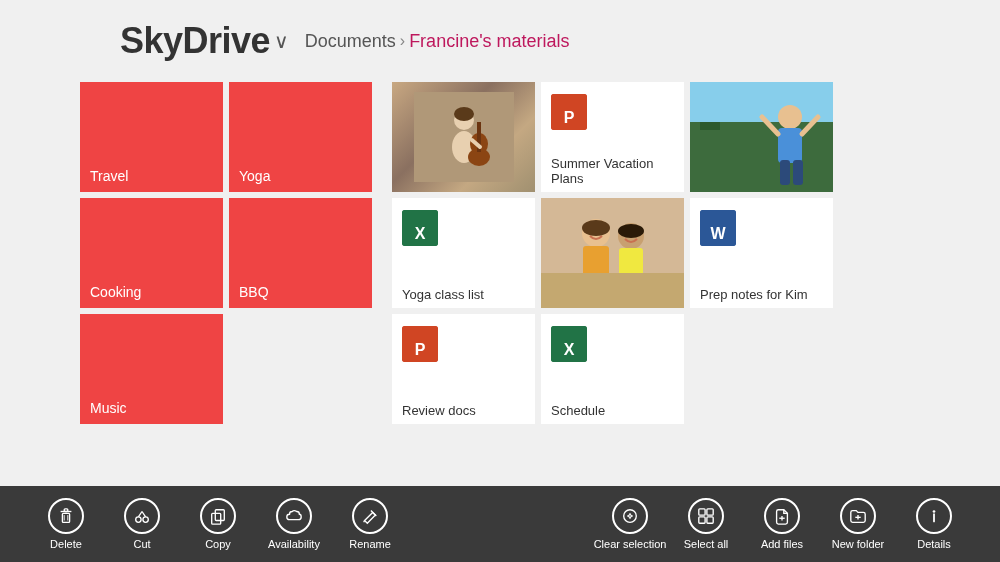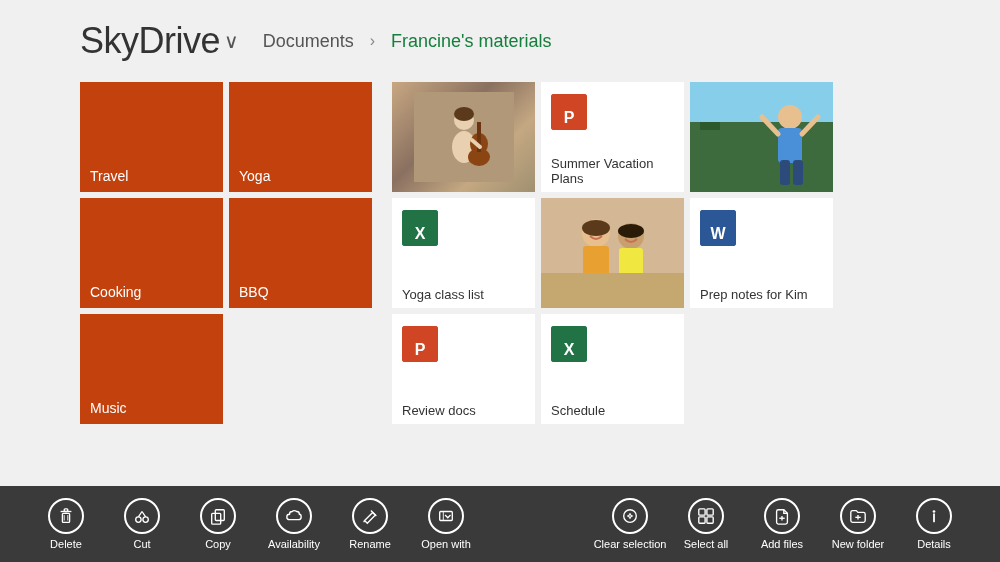--- a/index.html
+++ b/index.html
@@ -14,63 +14,64 @@
 
     
     .header {
       padding: 20px 80px 10px 80px;
       display: flex;
       align-items: center;
       gap: 0;
     }
     .skydrive-title {
       font-size: 36px;
-      font-weight: 400;
+      font-weight: 700;
       color: #333;
       letter-spacing: -0.5px;
+      margin-left: 40px;
     }
     .skydrive-caret {
       font-size: 20px;
       color: #555;
       margin-left: 4px;
       vertical-align: middle;
     }
     .breadcrumb {
       font-size: 18px;
       color: #555;
-      margin-left: 24px;
-      display: flex;
-      align-items: center;
-      gap: 16px;
+      margin-left: 16px;
+      display: flex;
+      align-items: center;
+      gap: 4px;
       font-weight: 300;
     }
     .breadcrumb-sep {
       color: #888;
       font-size: 16px;
     }
     .breadcrumb-current {
-      color: #15803d;
+      color: #be185d;
     }
 
     
     .main-content {
       padding: 10px 80px;
       display: flex;
       gap: 20px;
     }
 
     
     .folder-grid {
       display: grid;
       grid-template-columns: 143px 143px;
       grid-template-rows: 110px 110px 110px;
       gap: 6px;
     }
     .folder-tile {
-      background: #c2410c;
+      background: #ef4444;
       display: flex;
       align-items: flex-end;
       padding: 8px 10px;
       cursor: pointer;
     }
     .folder-tile-label {
       color: white;
       font-size: 14px;
       font-weight: 400;
     }
@@ -414,30 +415,20 @@
       <div class="toolbar-btn-icon">
         <svg class="icon-svg" viewBox="0 0 20 20">
           <path d="M4 15 L13 6 L16 9 L7 18 Z" fill="none" stroke="white" stroke-width="1.5"></path>
           <line x1="11" y1="4" x2="17" y2="10" stroke="white" stroke-width="1.5"></line>
           <line x1="4" y1="15" x2="3" y2="17" stroke="white" stroke-width="1.5"></line>
         </svg>
       </div>
       <span class="toolbar-btn-label">Rename</span>
     </div>
 
-    <div class="toolbar-btn">
-      <div class="toolbar-btn-icon">
-        <svg class="icon-svg" viewBox="0 0 20 20">
-          <rect x="3" y="5" width="14" height="10" rx="1" fill="none" stroke="white" stroke-width="1.5"></rect>
-          <line x1="7" y1="5" x2="7" y2="15" stroke="white" stroke-width="1"></line>
-          <polyline points="9,9 12,12 15,9" fill="none" stroke="white" stroke-width="1.5"></polyline>
-        </svg>
-      </div>
-      <span class="toolbar-btn-label">Open with</span>
-    </div>
 
   </div>
 
   <div class="toolbar-spacer"></div>
 
   <div class="toolbar-group-right">
 
     <div class="toolbar-btn">
       <div class="toolbar-btn-icon">
         <svg class="icon-svg" viewBox="0 0 20 20">

